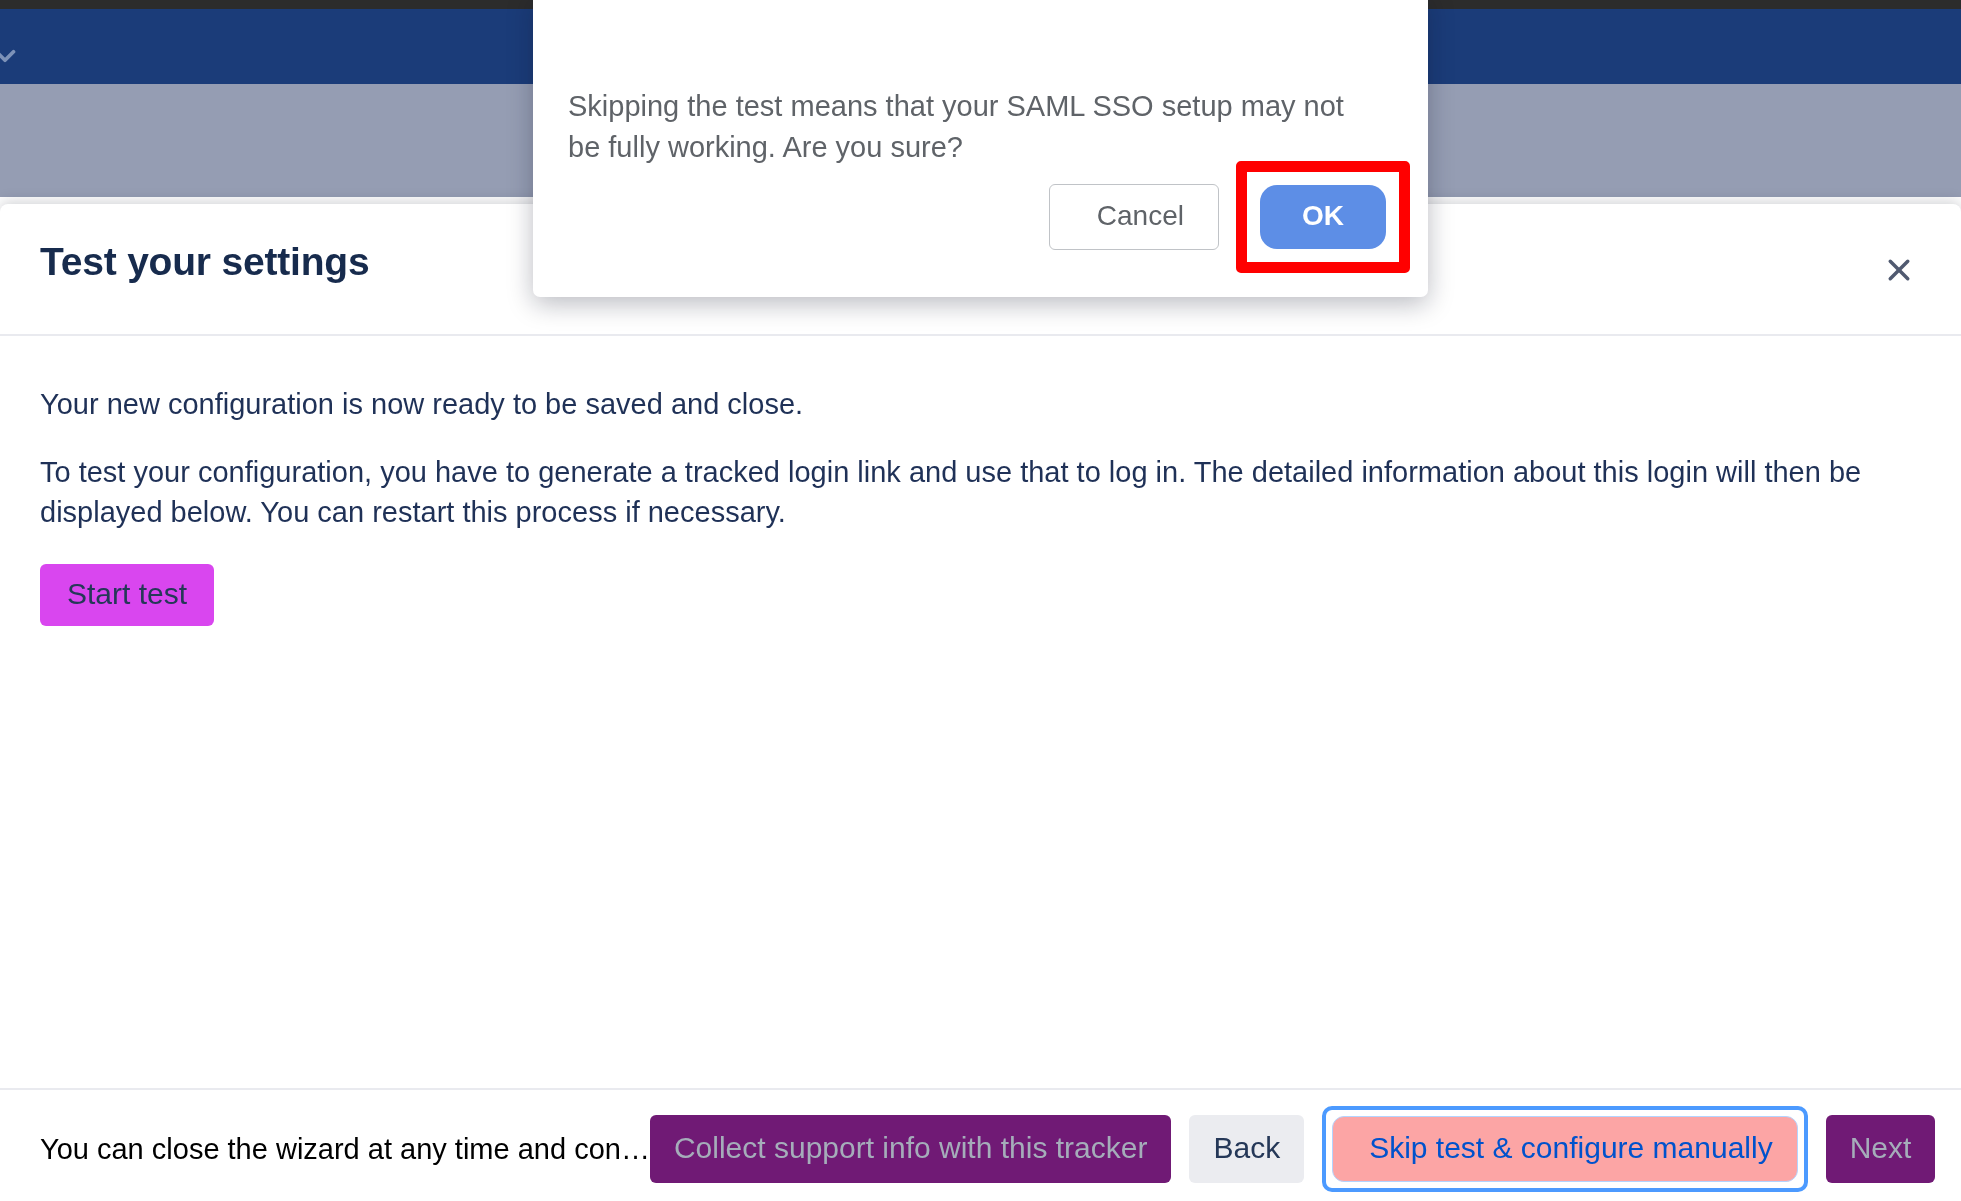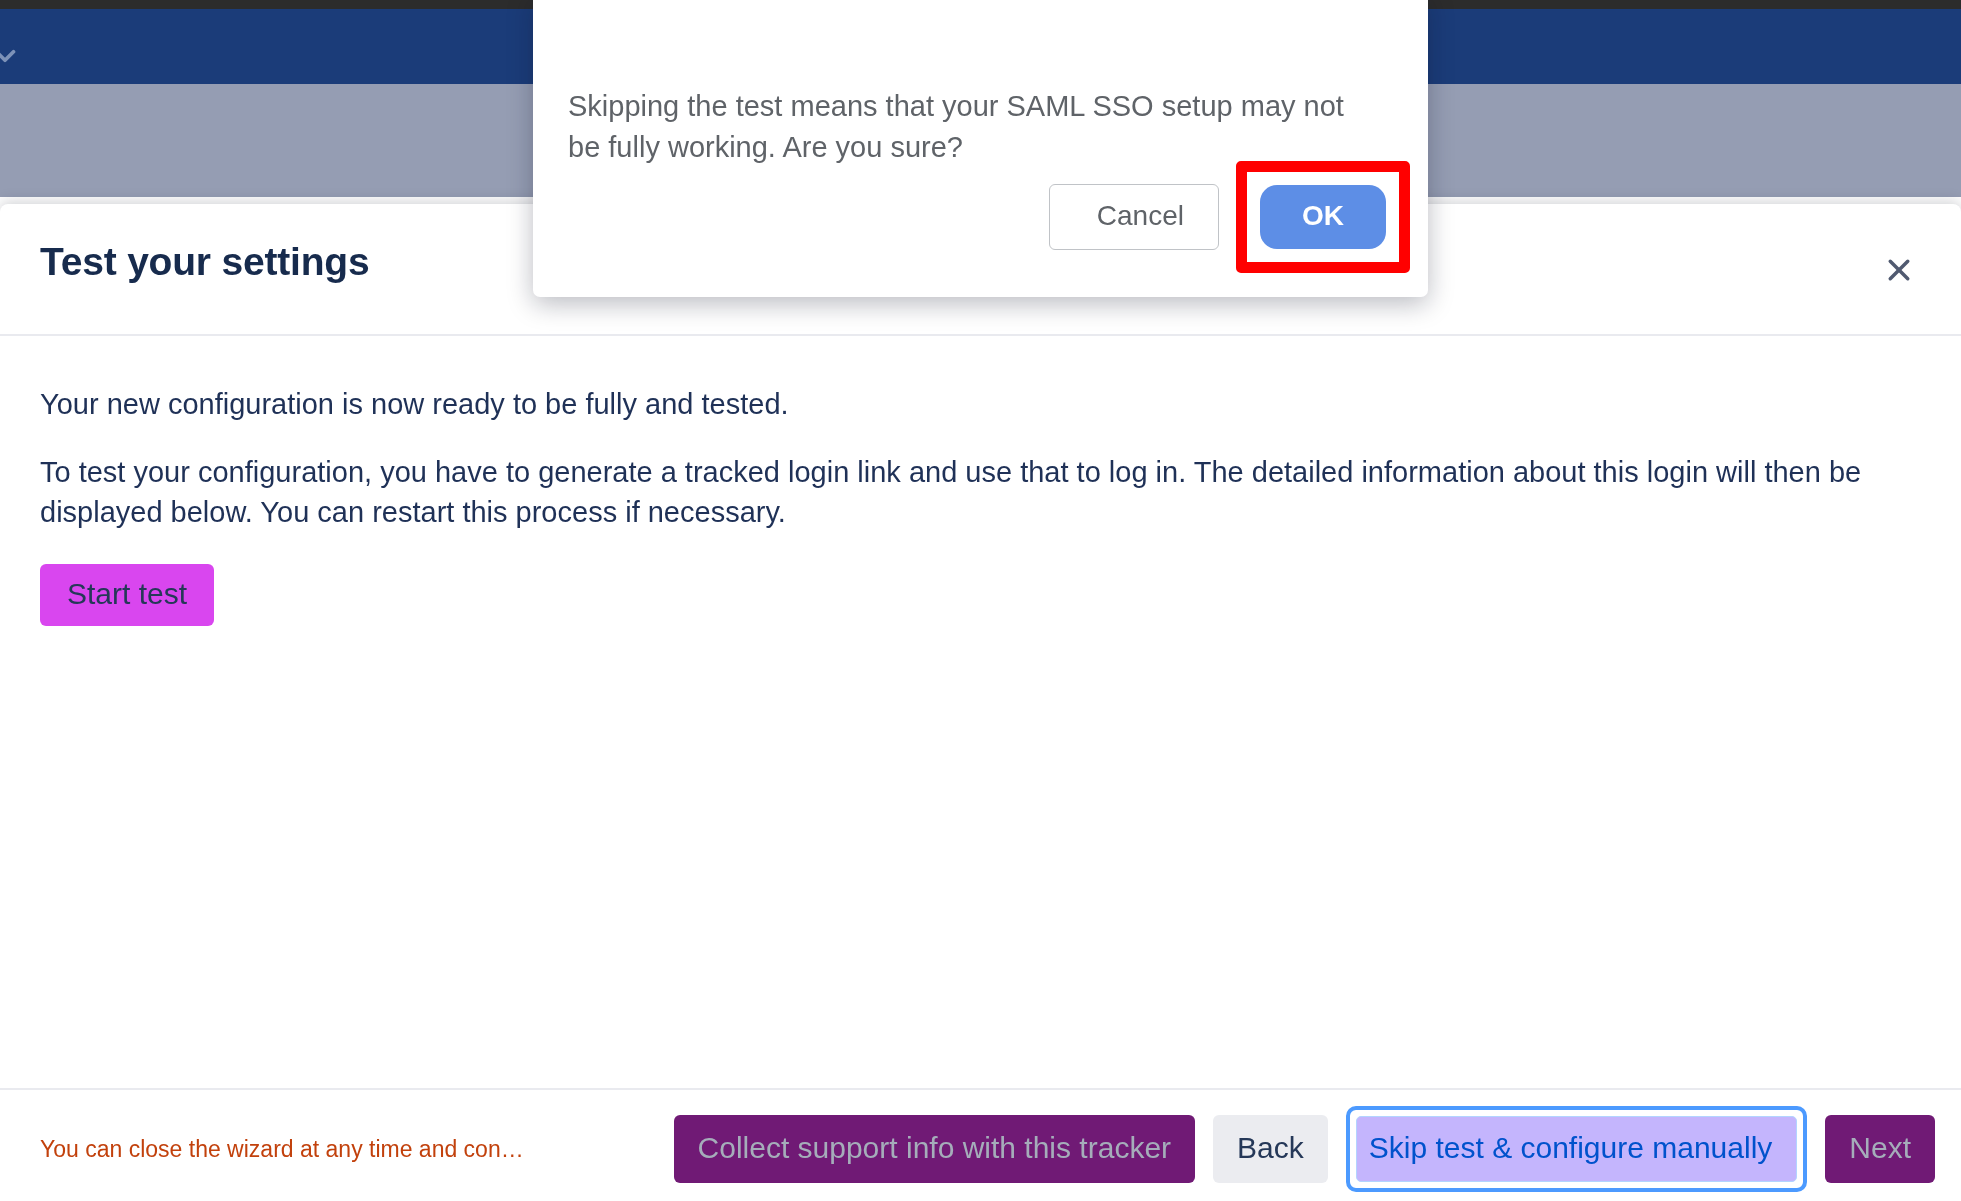--- a/index.html
+++ b/index.html
@@ -124,22 +124,22 @@
     left: 0; bottom: 0;
     width: 1961px;
     height: 120px;
     border-top: 2px solid #e9eaef;
     box-sizing: border-box;
     display: flex;
     align-items: center;
     padding: 0 26px 0 40px;
   }
   .footer-note {
-    font-size: 23px;
-    color: #c2410c;
+    font-size: 29px;
+    color: #000000;
     white-space: nowrap;
     flex: 0 0 auto;
   }
   .footer-spacer { flex: 1 1 auto; }
 
   .btn {
     font-family: "Liberation Sans", sans-serif;
     border: none;
     border-radius: 6px;
     font-size: 30px;
@@ -162,25 +162,25 @@
   .btn-skip-wrap {
     position: relative;
     display: inline-block;
     padding: 6px;
     border: 4px solid #4c9aff;
     border-radius: 10px;
     background: #ffffff;
     box-sizing: border-box;
   }
   .btn-skip {
-    background: #c4b5fd;
+    background: #fca5a5;
     color: #0052cc;
     border: 1px solid #b3d4ff;
-    border-radius: 5px;
-    padding: 16px 24px 18px 12px;
+    border-radius: 12px;
+    padding: 16px 24px 18px 36px;
     font-size: 30px;
     font-family: "Liberation Sans", sans-serif;
     line-height: 1;
     cursor: pointer;
     white-space: nowrap;
   }
 
   
   .confirm-dialog {
     position: absolute;
@@ -265,21 +265,21 @@
     <div class="wizard-title">Test your settings</div>
     <button class="wizard-close">
       <svg width="30" height="30" viewBox="0 0 24 24" fill="none" stroke="currentColor" stroke-width="2.8" stroke-linecap="round">
         <line x1="5" y1="5" x2="19" y2="19"></line>
         <line x1="19" y1="5" x2="5" y2="19"></line>
       </svg>
     </button>
   </div>
 
   <div class="wizard-body">
-    <p class="body-line">Your new configuration is now ready to be fully and tested.</p>
+    <p class="body-line">Your new configuration is now ready to be saved and close.</p>
     <p class="body-line second">To test your configuration, you have to generate a tracked login link and use that to log in. The detailed information about this login will then be displayed below. You can restart this process if necessary.</p>
     <button class="start-test-btn">Start test</button>
   </div>
 
   <div class="wizard-footer">
     <span class="footer-note">You can close the wizard at any time and con…</span>
     <span class="footer-spacer"></span>
 
     <button class="btn disabled btn-tracker">Collect support info with this tracker</button>
 

